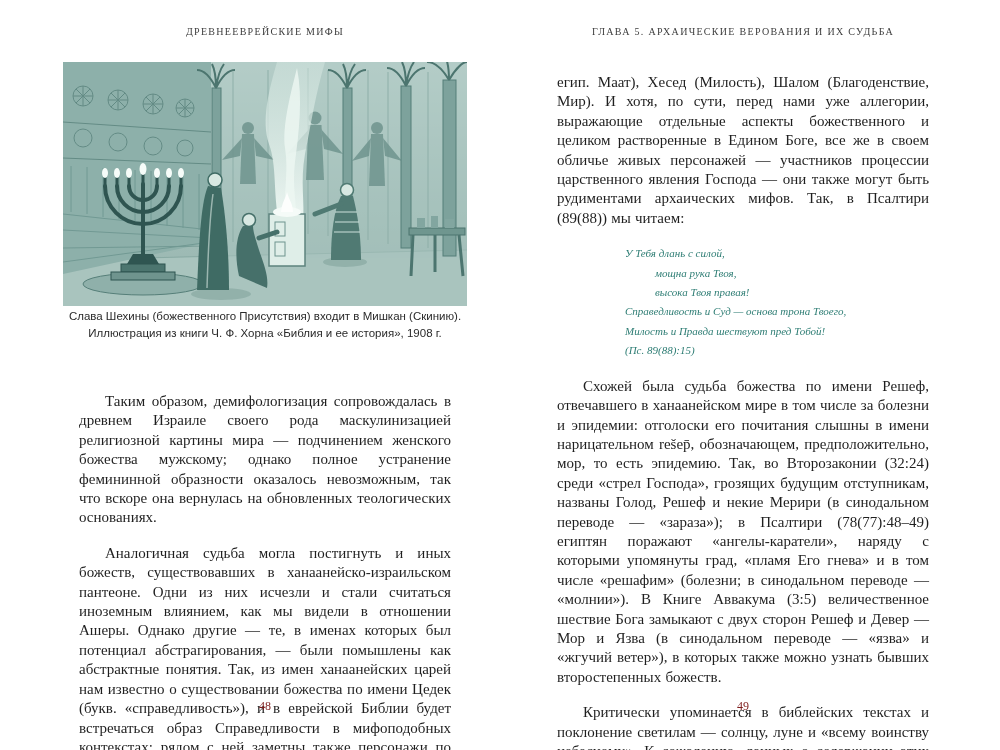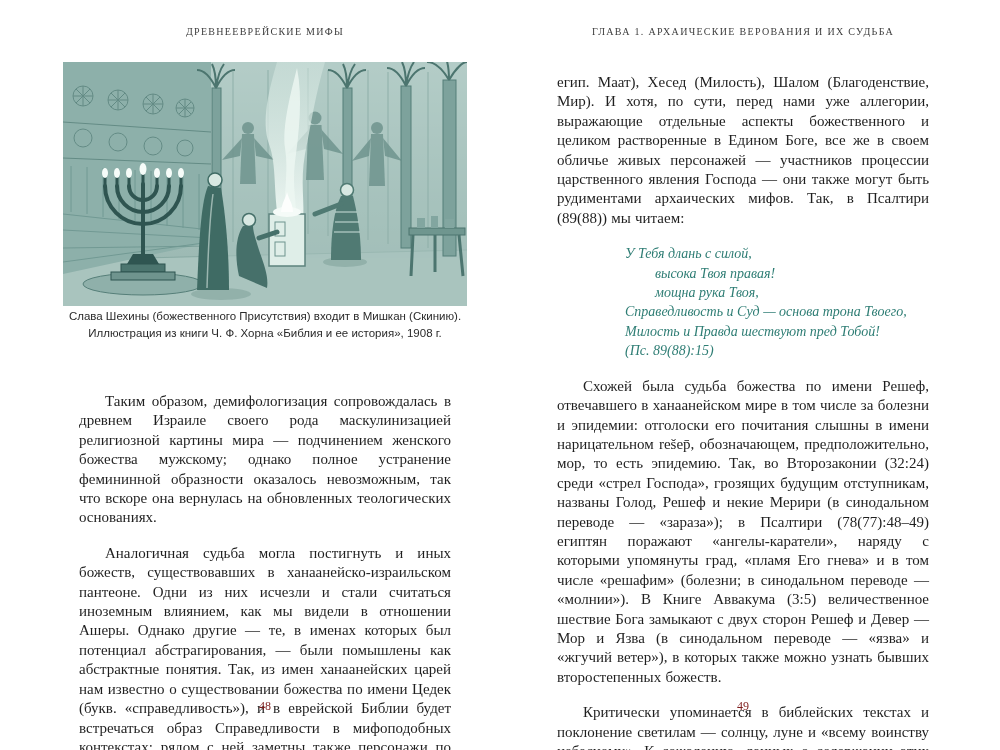--- a/index.html
+++ b/index.html
@@ -27,21 +27,21 @@
   .body-left  { top:376px; }
   .body-right { top:57px; }
   p.para {
     margin:16px; font-size:15px; line-height:19.4px; text-align:justify;
     color:#1f1f1f; word-spacing:0.5px;
   }
   p.para.indent { text-indent:26px; }
 
   .poem {
     margin:6px 0 13px 84px; font-style:italic; color:#2e7d74;
-    font-size:14px; line-height:19.4px;
+    font-size:11px; line-height:19.4px;
   }
   .poem-line.indent-1 { padding-left:30px; }
   .poem-ref { text-align:left; padding-right:63px; }
 
   .folio {
     position:absolute; top:699px; left:0; right:0; text-align:center;
     font-size:12px; color:#7f1d1d;
   }
 </style>
 </head>
@@ -210,29 +210,29 @@
 
     <div class="body-text body-left">
       <p class="para indent">Таким образом, демифологизация сопровождалась в древнем Израиле своего рода маскулинизацией религиозной картины мира — подчинением женского божества мужскому; однако полное устранение фемининной образности оказалось невозможным, так что вскоре она вернулась на обновленных теологических основаниях.</p>
       <p class="para indent">Аналогичная судьба могла постигнуть и иных божеств, существовавших в ханаанейско-израильском пантеоне. Одни из них исчезли и стали считаться иноземным влиянием, как мы видели в отношении Ашеры. Однако другие — те, в именах которых был потенциал абстрагирования, — были помышлены как абстрактные понятия. Так, из имен ханаанейских царей нам известно о существовании божества по имени Цедек (букв. «справедливость»), и в еврейской Библии будет встречаться образ Справедливости в мифоподобных контекстах; рядом с ней заметны также персонажи по имени ʼЭмет (Правда, Истина, ср.</p>
     </div>
 
     <div class="folio">48</div>
   </div>
 
   <div class="page page-right">
-    <div class="running-head">ГЛАВА 1. АРХАИЧЕСКИЕ ВЕРОВАНИЯ И ИХ СУДЬБА</div>
+    <div class="running-head">ГЛАВА 5. АРХАИЧЕСКИЕ ВЕРОВАНИЯ И ИХ СУДЬБА</div>
 
     <div class="body-text body-right">
       <p class="para">егип. Маат), Хесед (Милость), Шалом (Благоденствие, Мир). И хотя, по сути, перед нами уже аллегории, выражающие отдельные аспекты божественного и целиком растворенные в Едином Боге, все же в своем обличье живых персонажей — участников процессии царственного явления Господа — они также могут быть рудиментами архаических мифов. Так, в Псалтири (89(88)) мы читаем:</p>
 
       <div class="poem">
         <div class="poem-line indent-0">У Тебя длань с силой,</div>
+        <div class="poem-line indent-1">мощна рука Твоя,</div>
         <div class="poem-line indent-1">высока Твоя правая!</div>
-        <div class="poem-line indent-1">мощна рука Твоя,</div>
         <div class="poem-line indent-0">Справедливость и Суд — основа трона Твоего,</div>
         <div class="poem-line indent-0">Милость и Правда шествуют пред Тобой!</div>
         <div class="poem-line poem-ref">(Пс. 89(88):15)</div>
       </div>
 
       <p class="para indent">Схожей была судьба божества по имени Решеф, отвечавшего в ханаанейском мире в том числе за болезни и эпидемии: отголоски его почитания слышны в имени нарицательном rešep̄, обозначающем, предположительно, мор, то есть эпидемию. Так, во Второзаконии (32:24) среди «стрел Господа», грозящих будущим отступникам, названы Голод, Решеф и некие Мерири (в синодальном переводе — «зараза»); в Псалтири (78(77):48–49) египтян поражают «ангелы-каратели», наряду с которыми упомянуты град, «пламя Его гнева» и в том числе «решафим» (болезни; в синодальном переводе — «молнии»). В Книге Аввакума (3:5) величественное шествие Бога замыкают с двух сторон Решеф и Девер — Мор и Язва (в синодальном переводе — «язва» и «жгучий ветер»), в которых также можно узнать бывших второстепенных божеств.</p>
       <p class="para indent">Критически упоминается в библейских текстах и поклонение светилам — солнцу, луне и «всему воинству небесному». К сожалению, данных о содержании этих культов почти не сохранилось. Логично предположить, что, как и у соседних народов, в какой-то</p>
     </div>
 
     <div class="folio">49</div>

